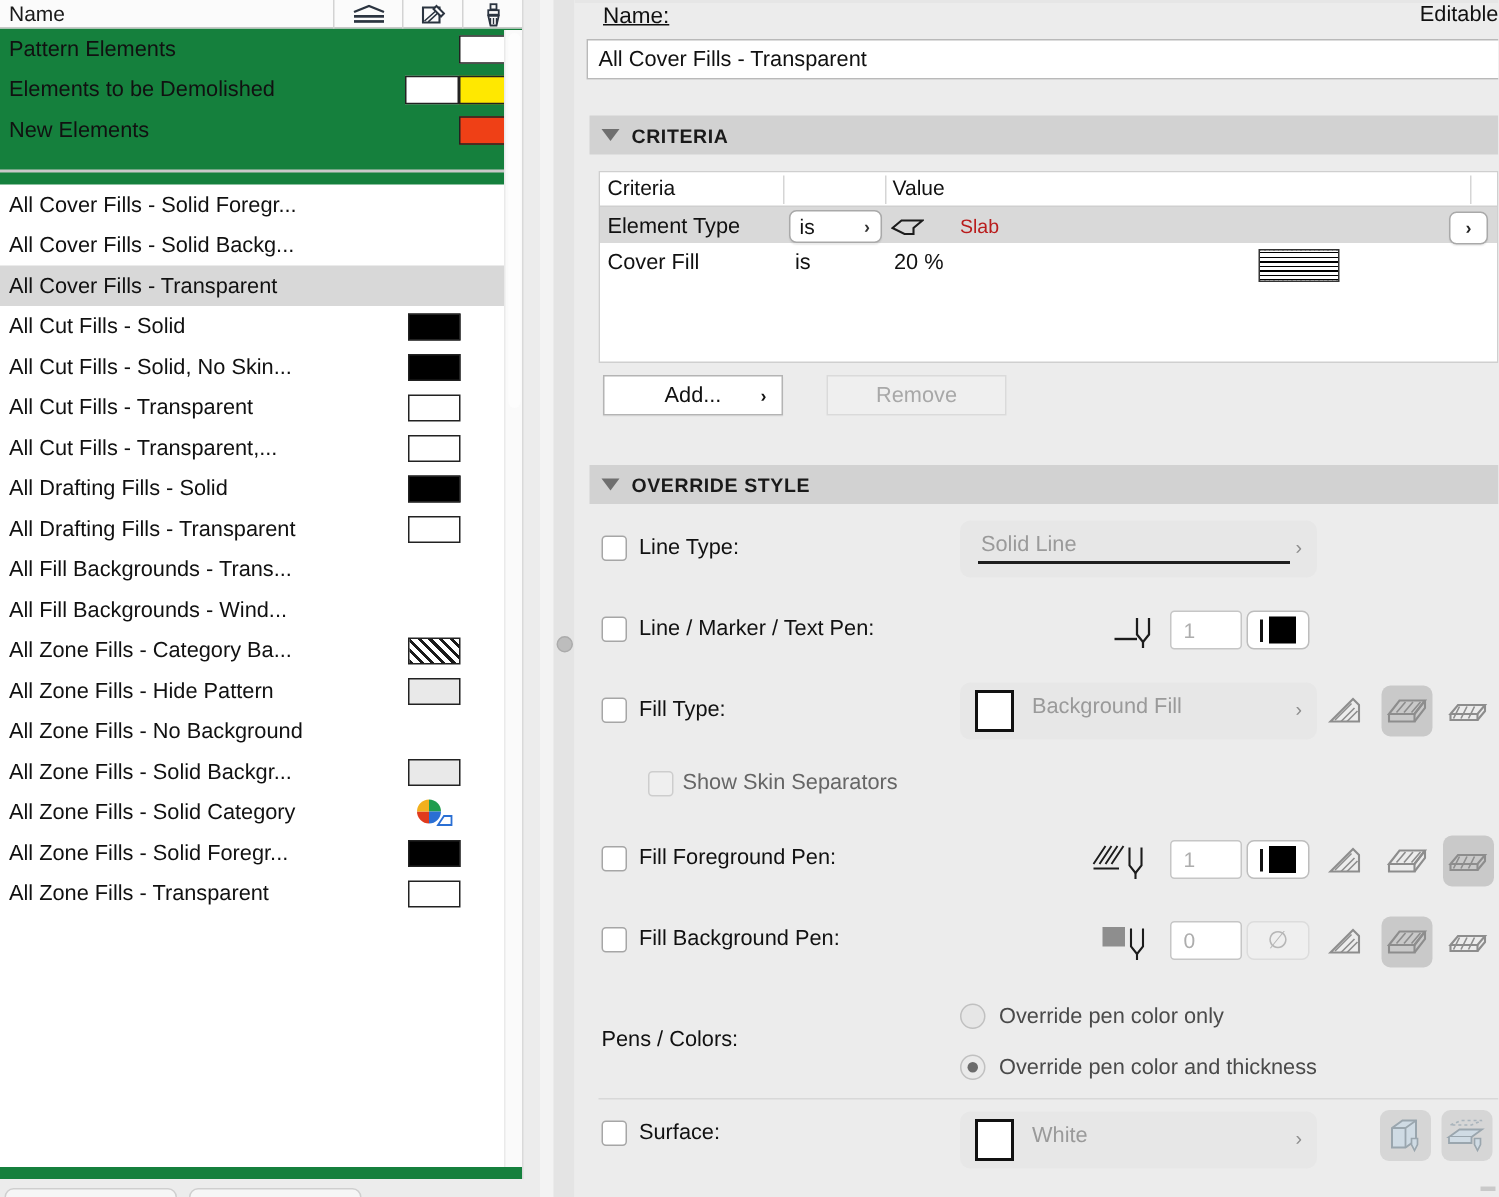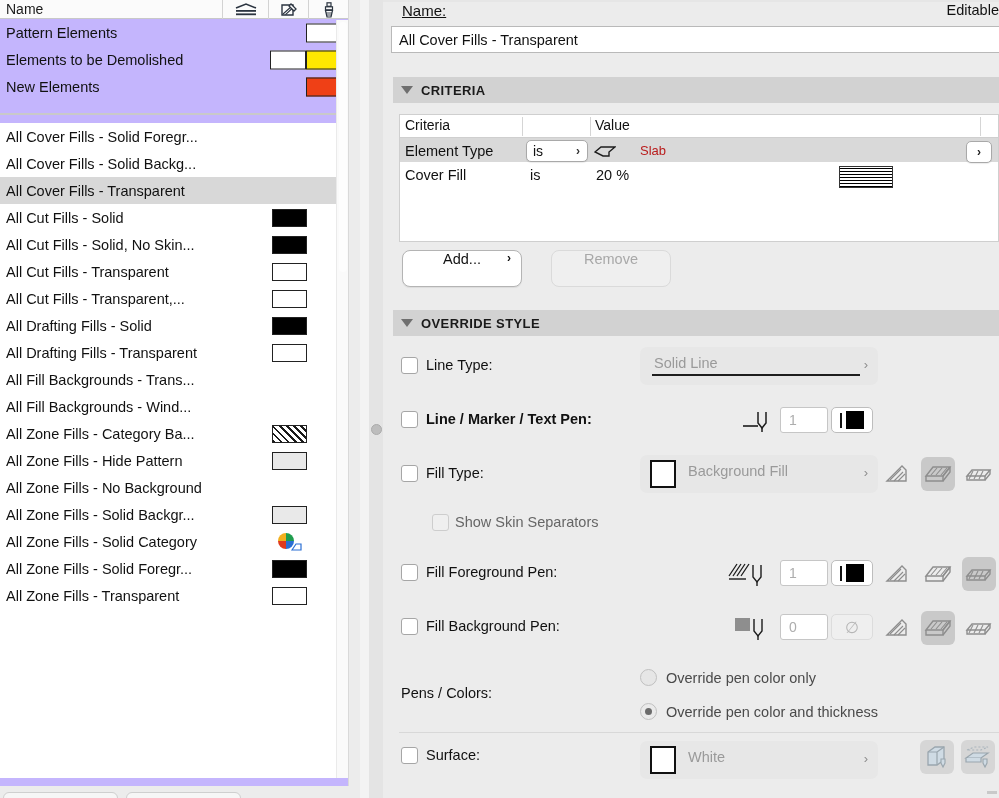--- a/index.html
+++ b/index.html
@@ -9,21 +9,21 @@
     overflow: hidden;
     font-family: "Liberation Sans", sans-serif;
     -webkit-font-smoothing: antialiased;
   }
   body { background: #ececec; position: relative; }
 
   
   #left-panel {
     position: absolute; left: 0; top: 0;
     width: 360px; height: 798px;
-    background: #c4b5fd;
+    background: #15803d;
     overflow: hidden;
   }
   #list-header {
     position: relative;
     height: 19px;
     background: #fbfbfb;
     border-bottom: 1px solid #c8c8c8;
   }
   #list-header .hdr-name {
     position: absolute; left: 6px; top: 1px;
@@ -253,23 +253,23 @@
     width: 54px; height: 22px;
     border: 1px solid #333;
     background:
       repeating-linear-gradient(0deg, #000 0, #000 1px, #fff 1px, #fff 3px),
       repeating-linear-gradient(90deg, #000 0, #000 1px, #fff 1px, #fff 3px);
   }
 
   
   .btn {
     position: absolute;
-    height: 37px;
-    border-radius: 8px;
-    display: flex; align-items: flex-start; justify-content: center;
+    height: 27px;
+    border-radius: 0;
+    display: flex; align-items: center; justify-content: center;
     font-size: 14.5px;
   }
   #add-btn {
     left: 402px; top: 250px; width: 120px;
     background: #fff; border: 1px solid #b4b4b4; color: #111;
     box-shadow: 0 1px 1px rgba(0,0,0,0.07);
   }
   #add-btn .chev { position: absolute; right: 10px; font-size: 12px; font-weight: bold; }
   #remove-btn {
     left: 551px; top: 250px; width: 120px;
@@ -585,21 +585,21 @@
 
 <div class="cb" style="left:401px; top:357px;"></div>
 <div class="ov-label" style="left:426px; top:357px;">Line Type:</div>
 <div class="combo" style="left:640px; top:347px; width:238px;">
   <span class="ph">Solid Line</span>
   <span class="chev">›</span>
   <span class="lineprev"></span>
 </div>
 
 <div class="cb" style="left:401px; top:411px;"></div>
-<div class="ov-label" style="left:426px; top:411px;font-weight:bold;">Line / Marker / Text Pen:</div>
+<div class="ov-label" style="left:426px; top:411px;">Line / Marker / Text Pen:</div>
 <div style="position:absolute; left:742px; top:406px;">
   <svg width="30" height="28" viewBox="0 0 30 28">
     <path d="M1 20 L16 20" stroke="#1c1c1c" stroke-width="1.6"></path>
     <path d="M16 6 L16 17 L20 22 L24 17 L24 6" fill="none" stroke="#1c1c1c" stroke-width="1.5"></path>
     <path d="M20 22 L20 26" stroke="#1c1c1c" stroke-width="1.5"></path>
   </svg>
 </div>
 <div class="numbox" style="left:780px; top:407px;">1</div>
 <div class="pencolor" style="left:831px; top:407px;">
   <span class="tick"></span>

